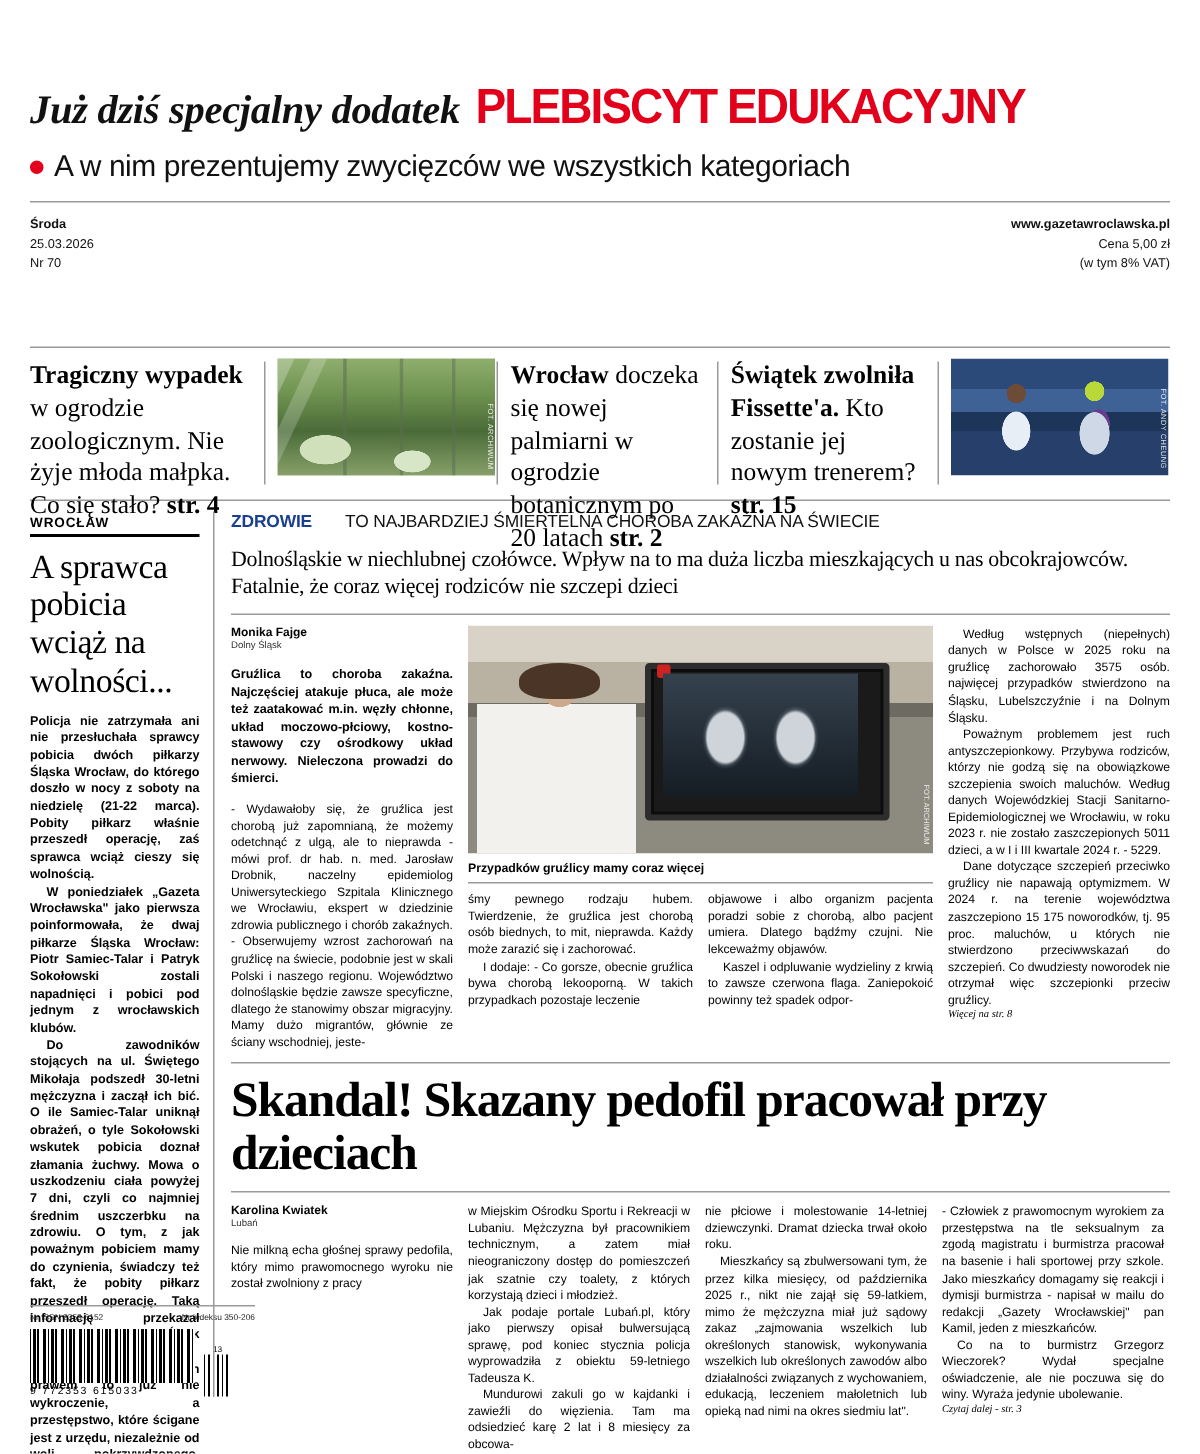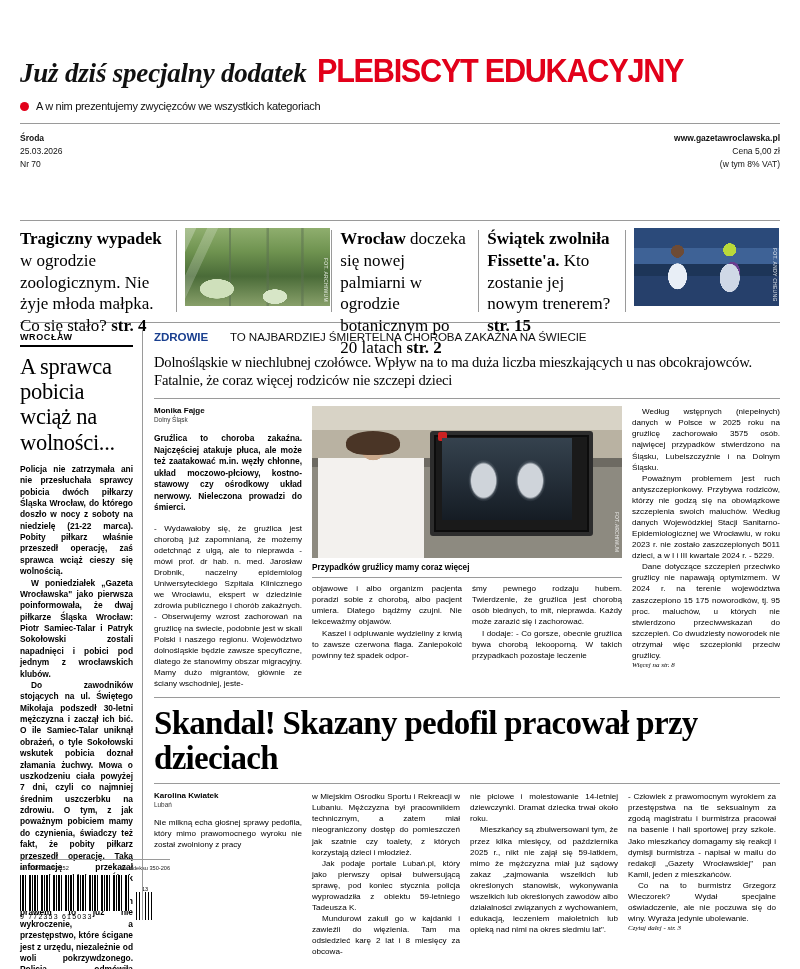--- a/index.html
+++ b/index.html
@@ -22,21 +22,21 @@
   }
   .promo-main {
     font-family:"Liberation Sans", sans-serif;
     font-weight:700; font-size:33px; letter-spacing:-1.4px;
     color:#e2001a; transform:scaleX(0.93); transform-origin:left center;
   }
   .promo-sub { display:flex; align-items:center; gap:7px; margin-top:10px; }
   .promo-dot { width:9px; height:9px; border-radius:50%; background:#e2001a; display:inline-block; }
   .promo-sub-text {
     font-family:"Liberation Sans", sans-serif;
-    font-size:11px; color:#111; letter-spacing:-0.3px;
+    font-size:20px; color:#111; letter-spacing:-0.3px;
   }
   .rule-thin { border-top:1px solid #9a9a9a; margin-top:11px; }
 
   
   .masthead { position:relative; height:92px; }
   .mh-left {
     position:absolute; left:0; top:8px;
     font-family:"Liberation Sans", sans-serif; font-size:8.5px; line-height:1.55; color:#111;
   }
   .mh-left .d1 { font-weight:700; }
@@ -343,26 +343,26 @@
             <div class="ph-xray">
               <div class="ph-person"></div>
               <div class="ph-red"></div>
             </div>
             <span class="photo-credit">FOT. ARCHIWUM</span>
           </div>
           <div class="photo-caption">Przypadków gruźlicy mamy coraz więcej</div>
           <div class="cap-rule"></div>
           <div class="mid-cols">
             <div class="art-text">
+              <p class="noind">śmy pewnego rodzaju hubem. Twierdzenie, że gruźlica jest chorobą osób biednych, to mit, nieprawda. Każdy może zarazić się i zachorować.</p>
+              <p>I dodaje: - Co gorsze, obecnie gruźlica bywa chorobą lekooporną. W takich przypadkach pozostaje leczenie</p>
+            </div>
+            <div class="art-text">
               <p class="noind">objawowe i albo organizm pacjenta poradzi sobie z chorobą, albo pacjent umiera. Dlatego bądźmy czujni. Nie lekceważmy objawów.</p>
               <p>Kaszel i odpluwanie wydzieliny z krwią to zawsze czerwona flaga. Zaniepokoić powinny też spadek odpor-</p>
-            </div>
-            <div class="art-text">
-              <p class="noind">śmy pewnego rodzaju hubem. Twierdzenie, że gruźlica jest chorobą osób biednych, to mit, nieprawda. Każdy może zarazić się i zachorować.</p>
-              <p>I dodaje: - Co gorsze, obecnie gruźlica bywa chorobą lekooporną. W takich przypadkach pozostaje leczenie</p>
             </div>
           </div>
         </div>
 
         <div class="art-c4">
           <div class="art-text">
             <p>Według wstępnych (niepełnych) danych w Polsce w 2025 roku na gruźlicę zachorowało 3575 osób. najwięcej przypadków stwierdzono na Śląsku, Lubelszczyźnie i na Dolnym Śląsku.</p>
             <p>Poważnym problemem jest ruch antyszczepionkowy. Przybywa rodziców, którzy nie godzą się na obowiązkowe szczepienia swoich maluchów. Według danych Wojewódzkiej Stacji Sanitarno-Epidemiologicznej we Wrocławiu, w roku 2023 r. nie zostało zaszczepionych 5011 dzieci, a w I i III kwartale 2024 r. - 5229.</p>
             <p>Dane dotyczące szczepień przeciwko gruźlicy nie napawają optymizmem. W 2024 r. na terenie województwa zaszczepiono 15 175 noworodków, tj. 95 proc. maluchów, u których nie stwierdzono przeciwwskazań do szczepień. Co dwudziesty noworodek nie otrzymał więc szczepionki przeciw gruźlicy.</p>
             <p class="noind ital-ref">Więcej na str. 8</p>

